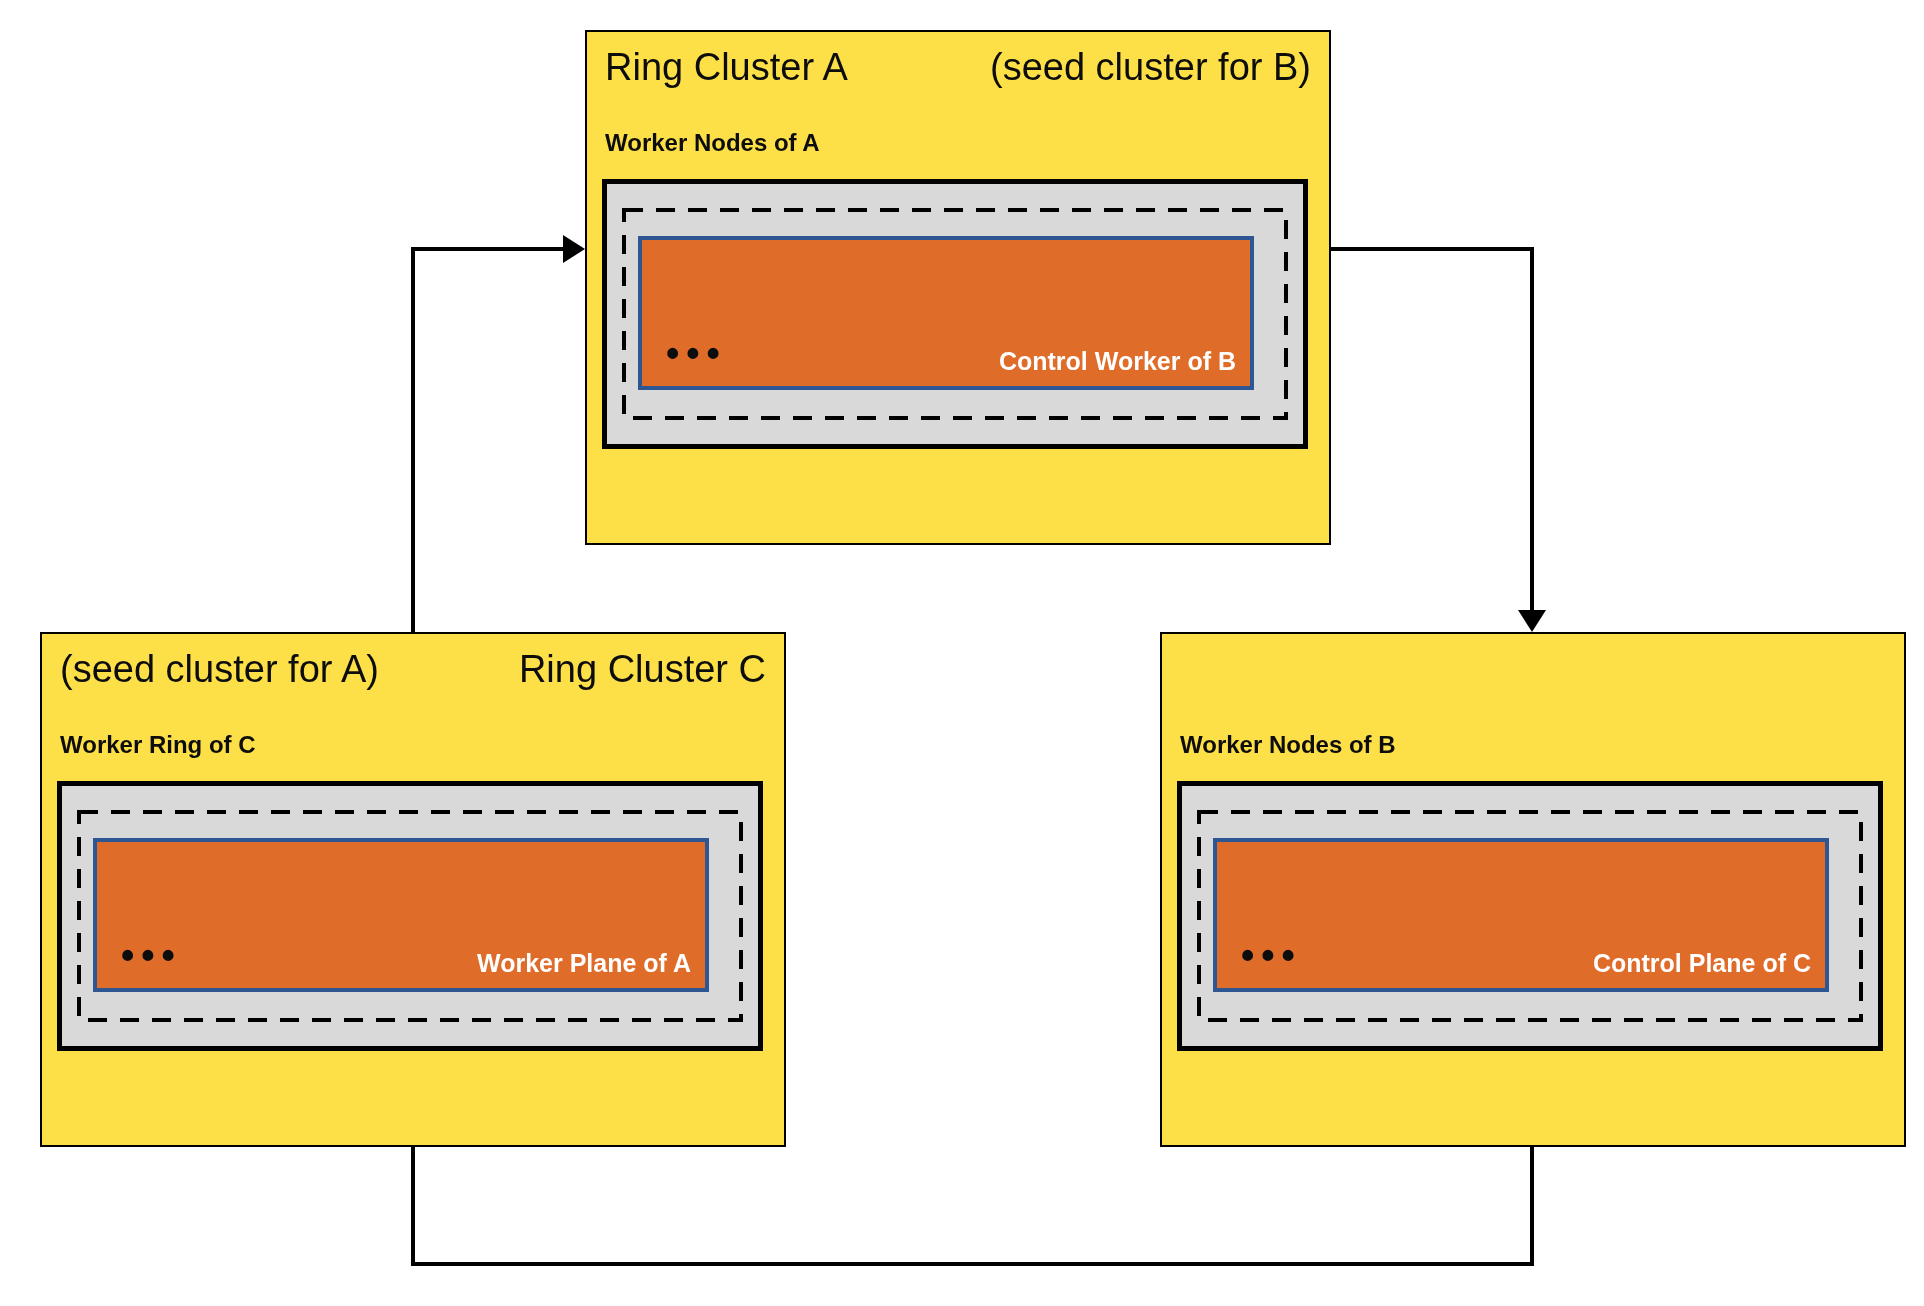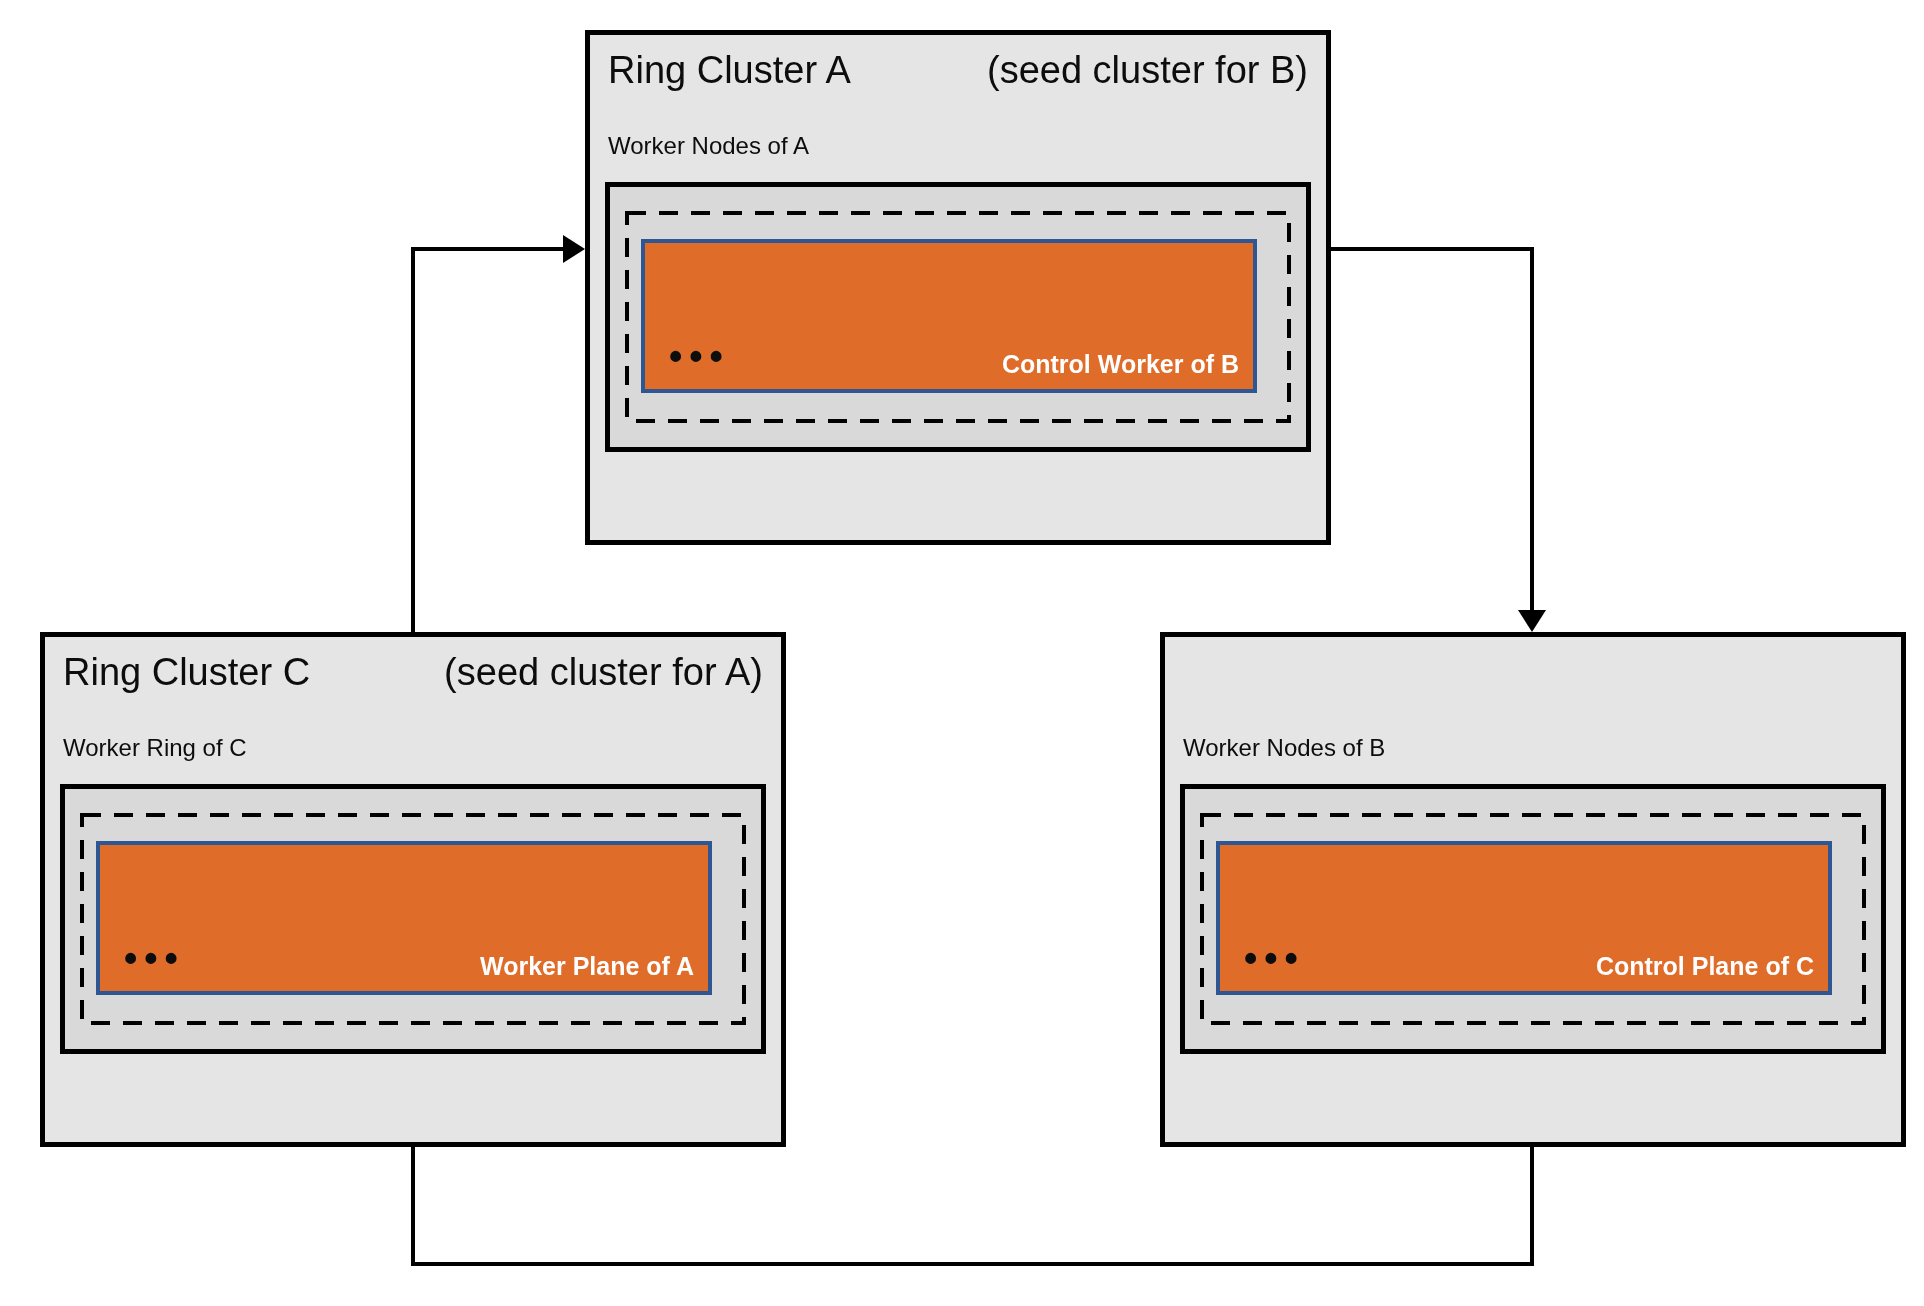--- a/index.html
+++ b/index.html
@@ -14,43 +14,43 @@
     height: 1306px;
     background: #ffffff;
     overflow: hidden;
   }
 
   
   .cluster {
     position: absolute;
     width: 746px;
     height: 515px;
-    background: #e5e5e5;
-    border: 5px solid #000000;
+    background: #fde047;
+    border: 2px solid #000000;
     box-sizing: border-box;
   }
   .cluster-a { left: 585px; top: 30px; }
   .cluster-c { left: 40px;  top: 632px; }
   .cluster-b { left: 1160px; top: 632px; }
 
   .title-row {
     display: flex;
     justify-content: space-between;
     align-items: baseline;
     padding: 14px 18px 0 18px;
     font-size: 38px;
     color: #0d0d0d;
     white-space: nowrap;
   }
   .worker-label {
     position: absolute;
     left: 18px;
     top: 97px;
     font-size: 24px;
-    font-weight: normal;
+    font-weight: bold;
     color: #0d0d0d;
   }
   .gray-box {
     position: absolute;
     left: 15px;
     top: 147px;
     width: 706px;
     height: 270px;
     background: #d9d9d9;
     border: 5px solid #000000;
@@ -148,22 +148,22 @@
       </svg>
       <div class="orange-box">
         <span class="dots">•••</span>
         <span class="cp-label">Control Worker of B</span>
       </div>
     </div>
   </div>
 
   <div class="cluster cluster-c">
     <div class="title-row">
+      <span>(seed cluster for A)</span>
       <span>Ring Cluster C</span>
-      <span>(seed cluster for A)</span>
     </div>
     <div class="worker-label">Worker Ring of C</div>
     <div class="gray-box">
       <svg class="dashed-svg" width="666" height="212">
         <rect x="2" y="2" width="662" height="208" fill="none" stroke="#000000" stroke-width="4" stroke-dasharray="19 13"></rect>
       </svg>
       <div class="orange-box">
         <span class="dots">•••</span>
         <span class="cp-label">Worker Plane of A</span>
       </div>

